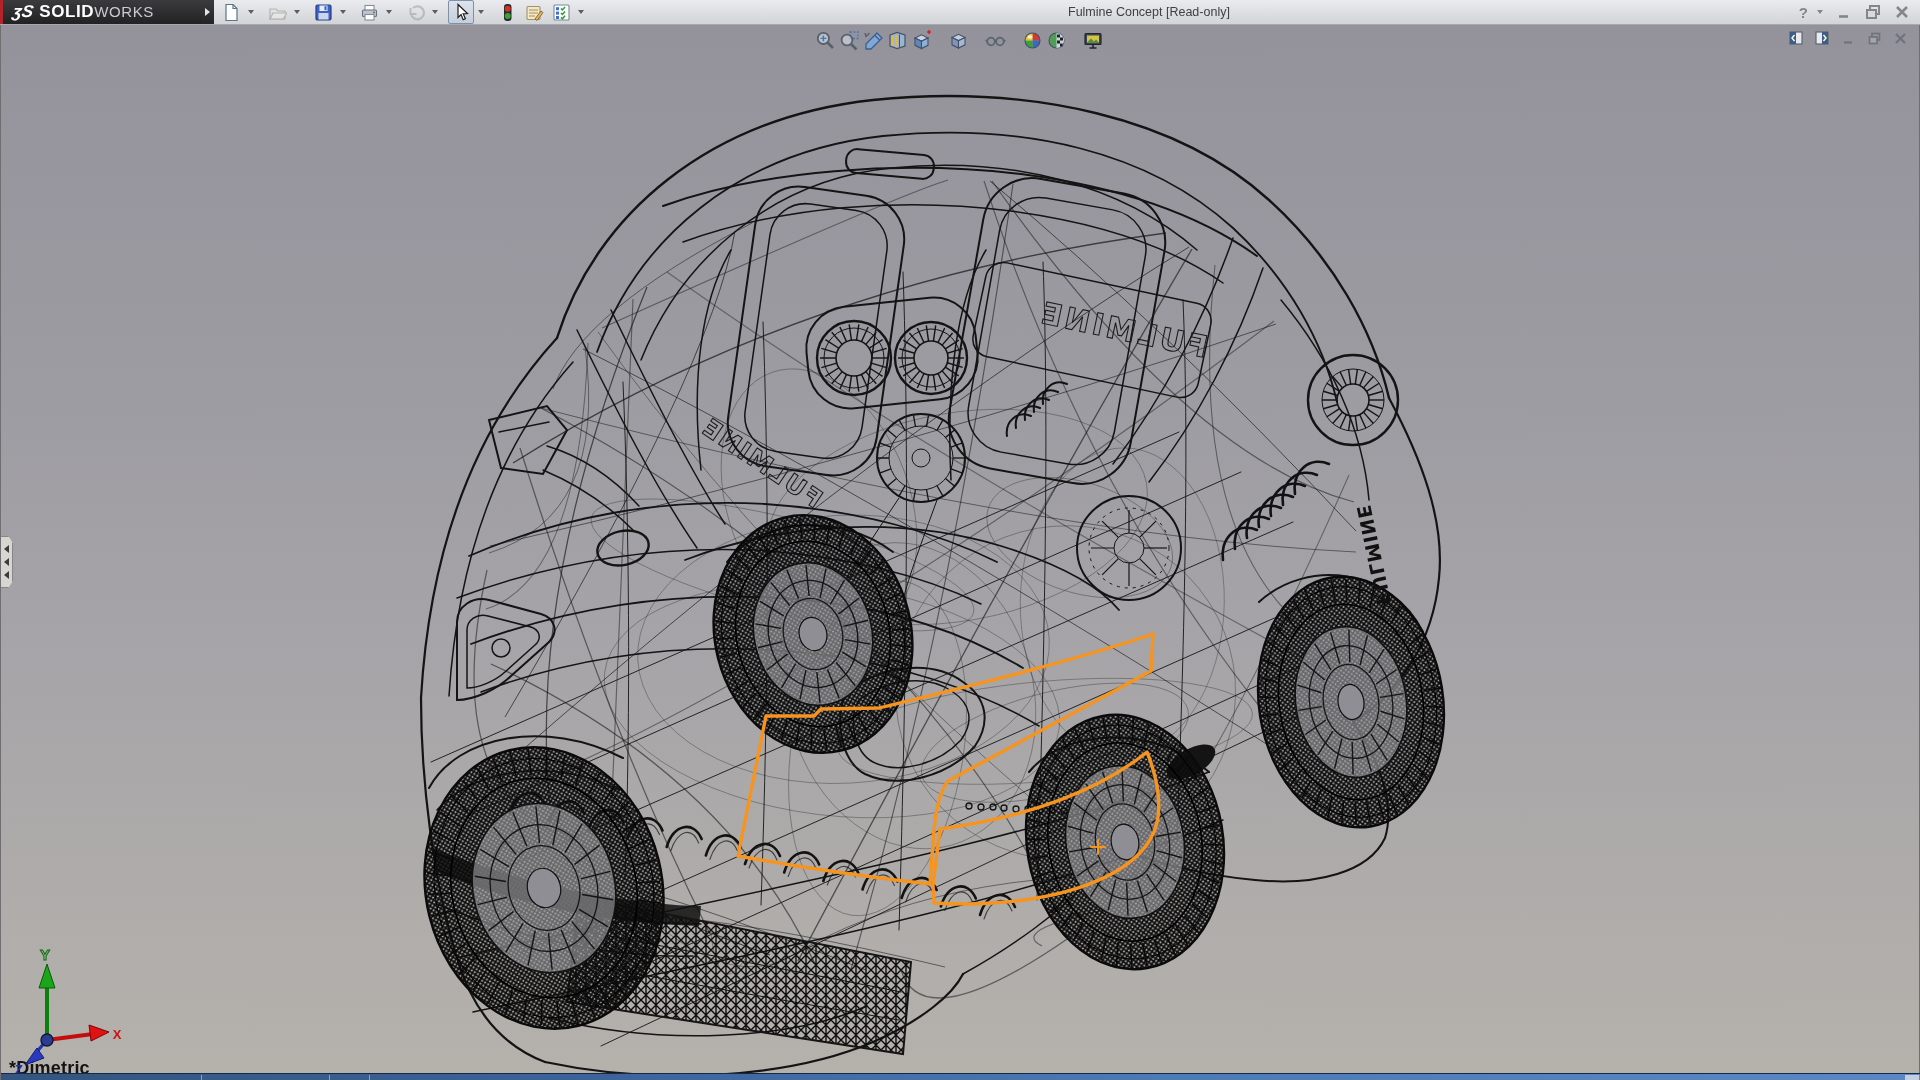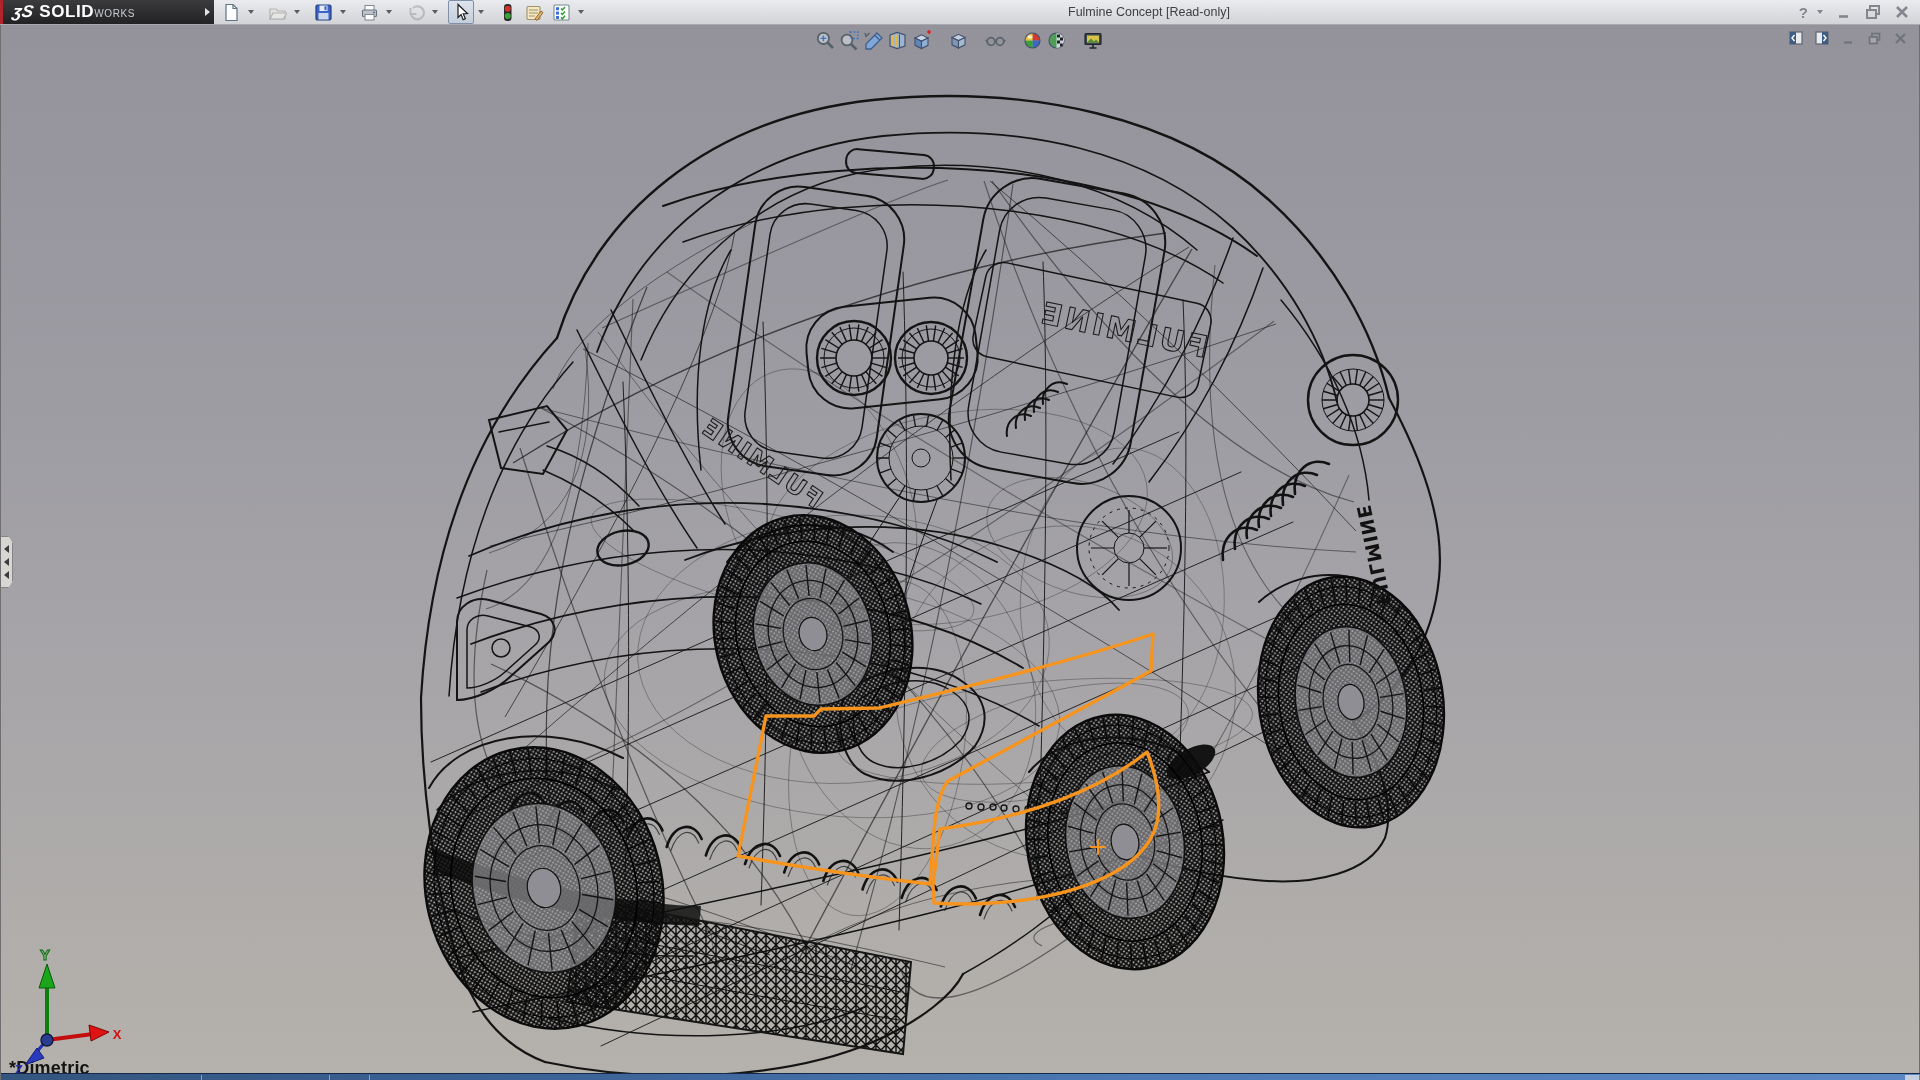--- a/index.html
+++ b/index.html
@@ -8,21 +8,21 @@
        -webkit-font-smoothing:antialiased;}
   
   .titlebar{position:absolute;left:0;top:0;width:1920px;height:24px;
     background:linear-gradient(#e9ebee,#d2d4d7);border-bottom:1px solid #a7a9ac;z-index:40;}
   .red-sliver{position:absolute;left:0;top:0;width:3px;height:24px;background:#b2232b;}
   .logo-box{position:absolute;left:3px;top:0;width:198px;height:24px;
     background:linear-gradient(#3b3b3d,#222224);display:flex;align-items:center;gap:6px;
     padding-left:10px;box-sizing:border-box;}
   .logo-mark{color:#fff;font-style:italic;font-weight:bold;font-size:17px;transform:skewX(-10deg);}
   .logo-bold{color:#ffffff;font-weight:bold;font-size:17px;letter-spacing:.6px;}
-  .logo-light{color:#c9ccd1;font-weight:400;font-size:10px;letter-spacing:.6px;}
+  .logo-light{color:#c9ccd1;font-weight:400;font-size:15px;letter-spacing:.6px;}
   .logo-expand{position:absolute;left:201px;top:0;width:13px;height:24px;background:linear-gradient(#3b3b3d,#242426);
     display:flex;align-items:center;justify-content:center;}
   .logo-expand:after{content:"";border-left:5px solid #e3e4e6;border-top:4px solid transparent;border-bottom:4px solid transparent;}
   .main-toolbar{position:absolute;left:218px;top:1px;height:22px;display:flex;align-items:center;}
   .tbtn{width:24px;height:22px;display:flex;align-items:center;justify-content:center;margin-right:1px;border:1px solid transparent;border-radius:2px;}
   .tbtn.active{background:linear-gradient(#dde3ec,#c6cedb);border:1px solid #7e90aa;}
   .tbtn.disabled{opacity:.55;filter:grayscale(.8);}
   .tcaret{width:11px;height:22px;margin-right:8px;display:flex;align-items:center;justify-content:center;}
   .tcaret:after{content:"";border-top:4px solid #5a5d61;border-left:3.5px solid transparent;border-right:3.5px solid transparent;}
   .win-title{position:absolute;left:1068px;top:0;height:16px;line-height:24px;font-size:12.5px;color:#3e4043;}

